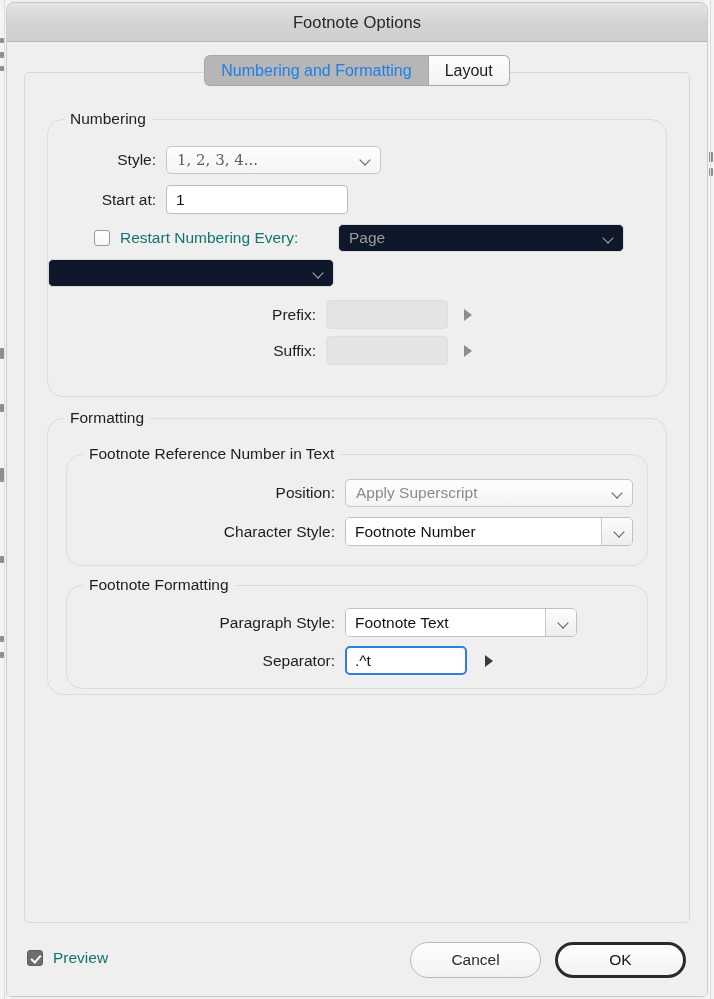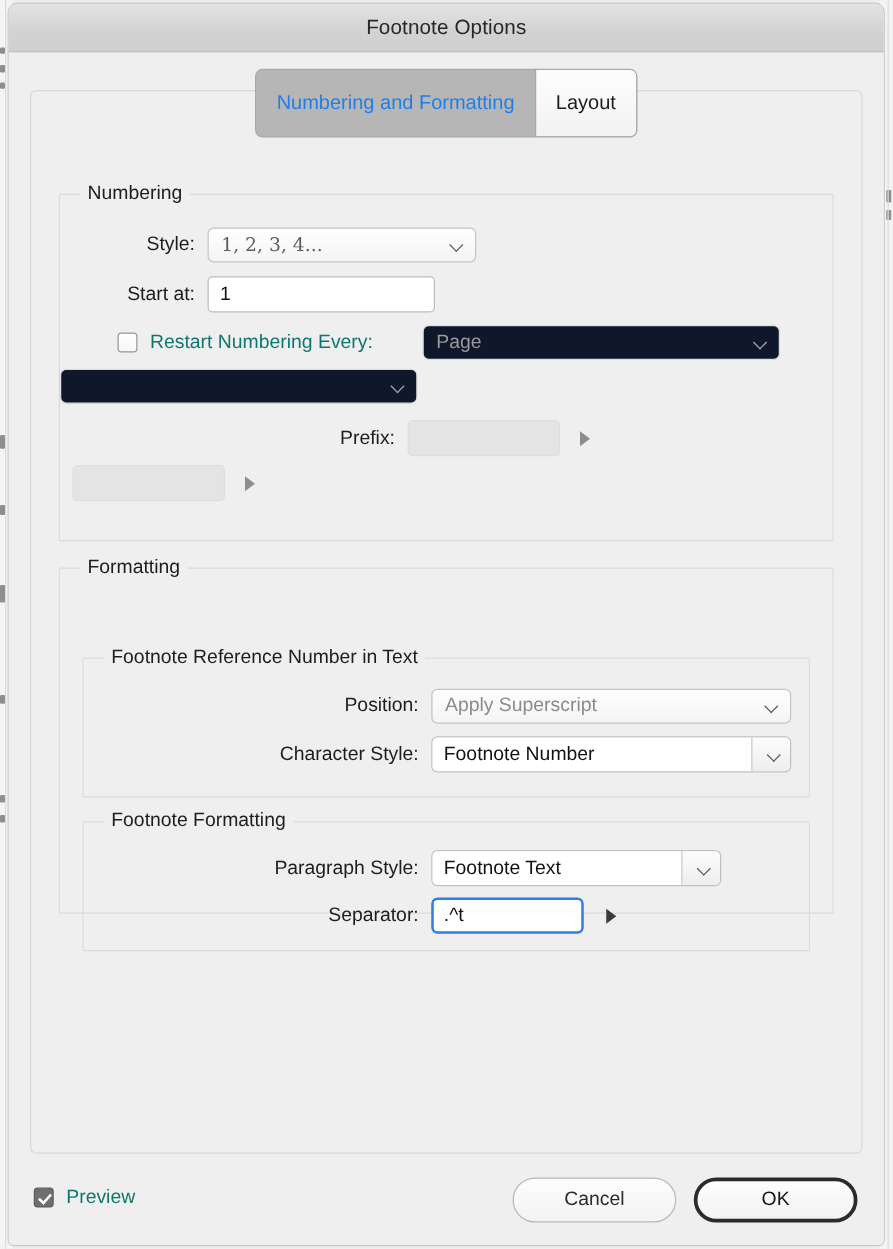--- a/index.html
+++ b/index.html
@@ -73,41 +73,40 @@
   .tabs {
     display: flex;
     pointer-events: auto;
     border-radius: 5px;
     box-shadow: 0 0 0 1px #a8a8a8;
     overflow: hidden;
     background: #b6b6b6;
   }
   .tab {
     height: 29px;
-    padding: 12px 16px;
+    padding: 0 16px;
     display: flex; align-items: center; justify-content: center;
     font-size: 16px;
     background: #b6b6b6;
     color: #1f7fe8;
     border-right: 1px solid #a8a8a8;
     white-space: nowrap;
   }
   .tab:last-child { border-right: none; }
   .tab.inactive {
     background: linear-gradient(to bottom,#fdfdfd,#f2f2f2);
     color: #1d1d1d;
   }
 
   
   .group {
     position: absolute;
     border: 1px solid #dcdcdc;
-    border-radius: 1px;
+    border-radius: 16px;
     background: transparent;
-    margin-top: 36px;
   }
   .group > .legend {
     position: absolute;
     top: -10px; left: 16px;
     background: #efefef;
     padding: 0 6px;
     font-size: 15.5px;
     color: #1d1d1d;
     white-space: nowrap;
   }
@@ -342,20 +341,21 @@
 
           <div class="row" style="left:0;top:180px;width:100%">
             <div class="lbl" style="width:268px">Prefix:</div>
             <div class="textfield disabled" style="margin-left:10px;width:122px">
               <span></span>
             </div>
             <span class="tri" style="margin-left:16px"></span>
           </div>
 
           <div class="row" style="left:0;top:216px;width:100%">
+            <div class="lbl" style="width:268px">Suffix:</div>
             <div class="textfield disabled" style="margin-left:10px;width:122px">
               <span></span>
             </div>
             <span class="tri" style="margin-left:16px"></span>
           </div>
         </div>
 
         <div class="group" style="left:22px;top:345px;right:22px;height:275px">
           <div class="legend">Formatting</div>
 

